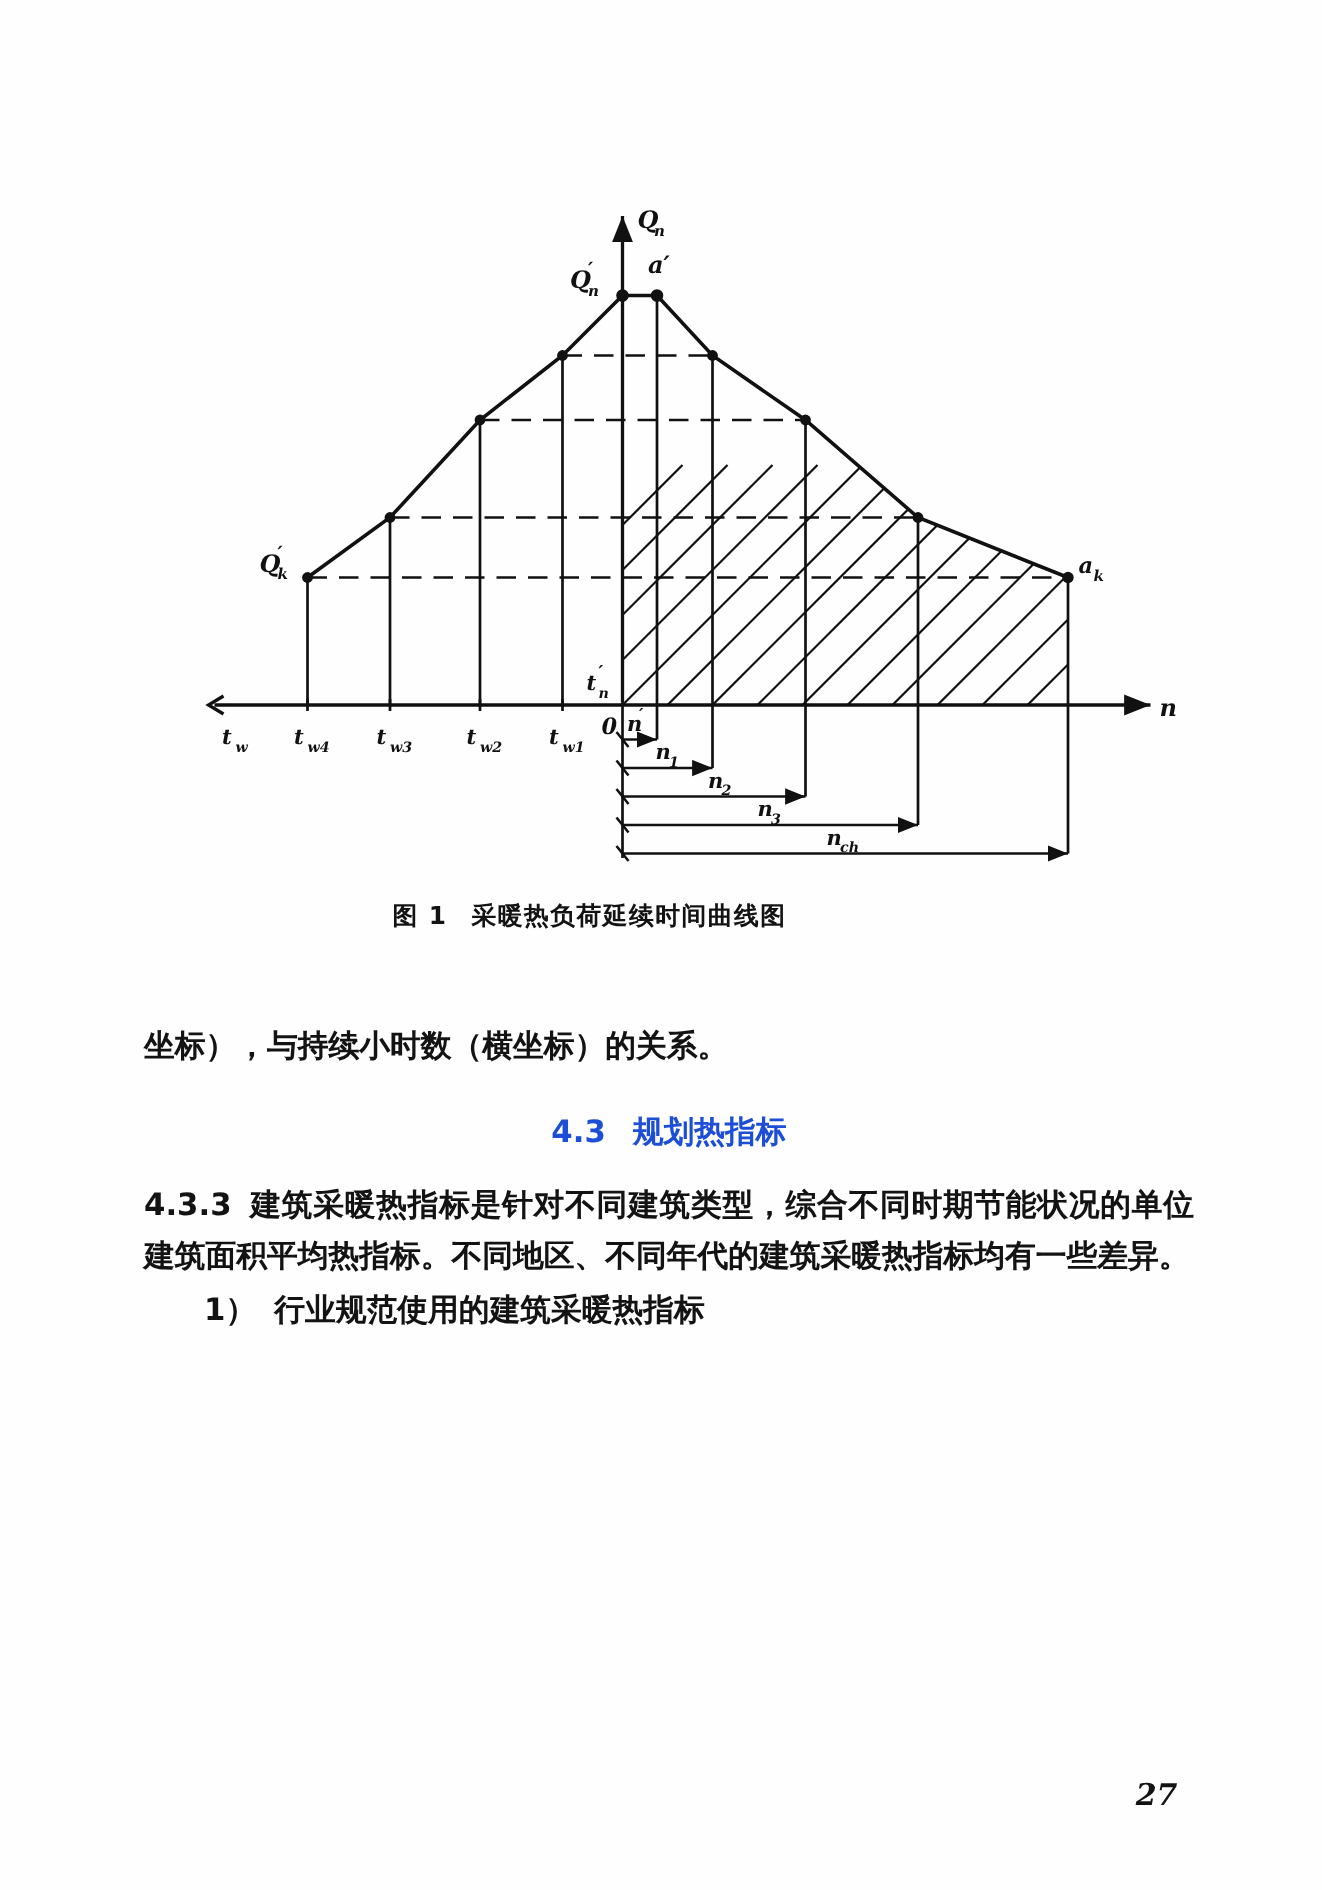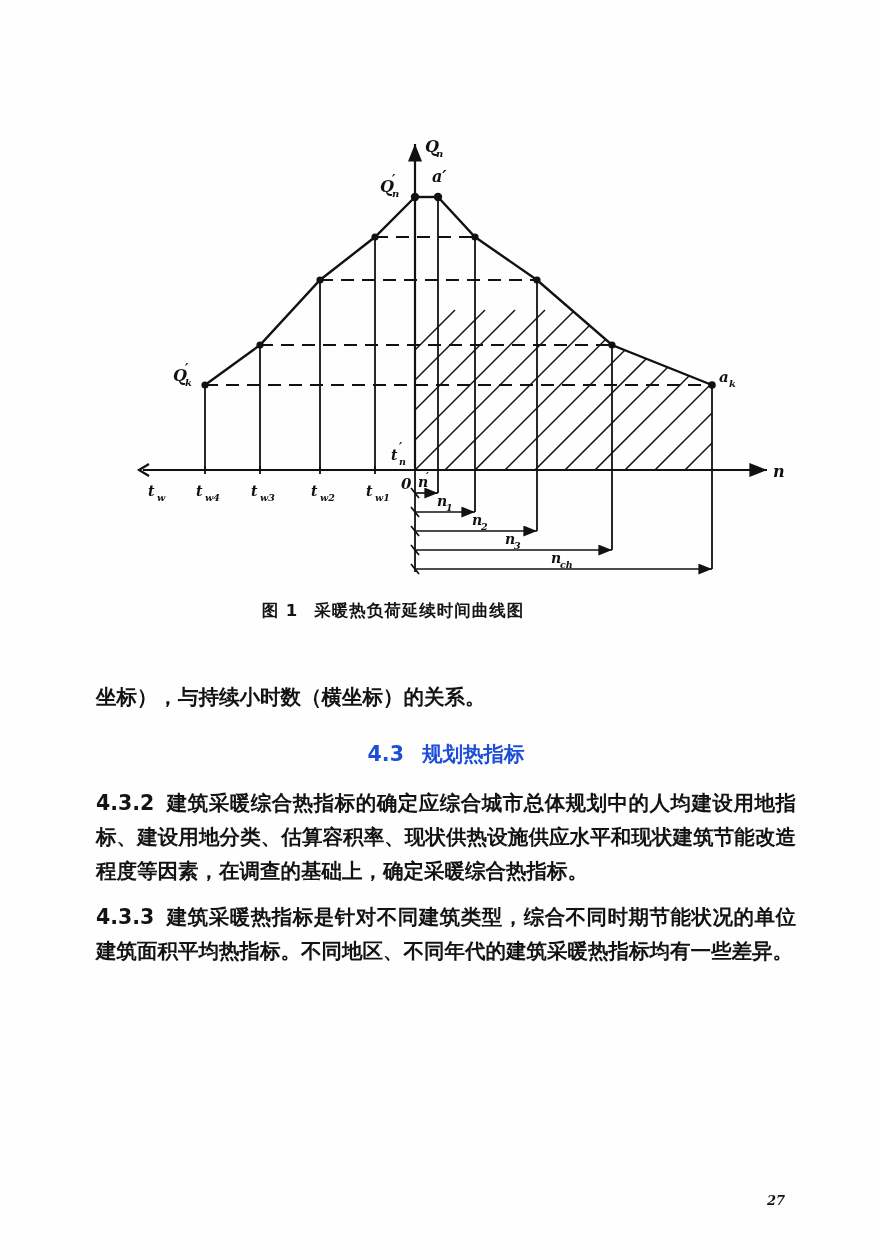--- a/index.html
+++ b/index.html
@@ -77,21 +77,21 @@
   .num-label { margin-right: 12px; }
   .indent1 { padding-left: 40px; }
 
   .page-number {
     position: absolute;
     right: 96px;
     bottom: 52px;
     font-family: "DejaVu Serif", "Liberation Serif", serif;
     font-style: italic;
     font-weight: bold;
-    font-size: 13px;
+    font-size: 20px;
     color: #131313;
   }
 
   
   text.mlabel {
     font-family: "DejaVu Serif", "Liberation Serif", serif;
     font-style: italic;
     font-weight: bold;
     fill: #111111;
   }
@@ -281,26 +281,26 @@
 
   <div class="body-text">
 
     <p class="para">坐标），与持续小时数（横坐标）的关系。</p>
 
     <div class="sec-head">
       <span class="sec-num">4.3</span><span>规划热指标</span>
     </div>
 
 
-    <p class="para">
-      <span class="num-label">4.3.2</span><span>建筑采暖综合热指标的确定应综合城市总体规划中的人均建设用地指标、建设用地分类、估算容积率、现状供热设施供应水平和现状建筑节能改造程度等因素，在调查的基础上，确定采暖综合热指标。</span>
-    </p>
 
     <p class="para gap-before">
       <span class="num-label">4.3.3</span><span>建筑采暖热指标是针对不同建筑类型，综合不同时期节能状况的单位建筑面积平均热指标。不同地区、不同年代的建筑采暖热指标均有一些差异。</span>
     </p>
 
 
+    <p class="para indent1">
+      <span class="num-label">1）</span><span>行业规范使用的建筑采暖热指标</span>
+    </p>
   </div>
 
   <div class="page-number">27</div>
 
 </div>
 
 </body></html>

